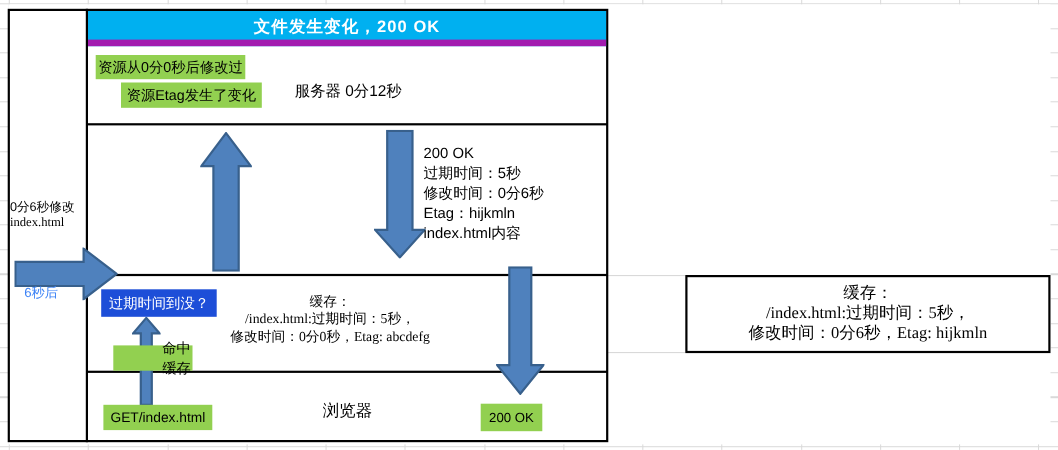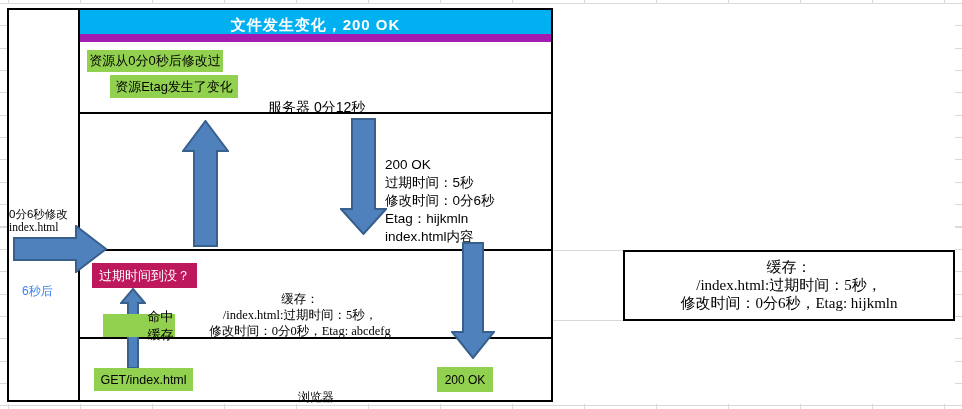--- a/index.html
+++ b/index.html
@@ -10,27 +10,27 @@
         background-image:
           repeating-linear-gradient(to right,#d9d9d9 0 1px,transparent 1px 72px),
           repeating-linear-gradient(to bottom,#d9d9d9 0 1px,transparent 1px 22.35px);
         background-position:8px 0,0 3px;}
   .canvas{position:absolute;left:8px;top:4px;width:947px;height:400px;background:#fff;}
   .gapline{position:absolute;height:1px;background:#d9d9d9;}
   .blk{position:absolute;box-sizing:border-box;}
   .outer{border:2px solid #000;background:transparent;}
   .vline{background:#000;}
   .hline{background:#000;}
-  .hdr{background:#00B0F0;border-bottom:8px solid #a21caf;color:#fff;font-weight:bold;
+  .hdr{background:#00B0F0;border-bottom:6px solid #a21caf;color:#fff;font-weight:bold;
        font-size:15px;text-align:center;line-height:29px;letter-spacing:1px;}
   .badge{background:#92D050;text-align:center;font-size:13px;display:flex;
          align-items:center;justify-content:center;}
-  .redbox{background:#be185d;color:#fff;font-size:13px;text-align:center;
+  .redbox{background:#1d4ed8;color:#fff;font-size:13px;text-align:center;
           display:flex;align-items:center;justify-content:center;}
-  .txt{position:absolute;white-space:nowrap;margin-top:25px;}
+  .txt{position:absolute;white-space:nowrap;}
   .mono{font-family:Liberation Serif, serif;}
   .arrow{position:absolute;}
   .arrow polygon{fill:#4F81BD;stroke:#38608C;stroke-width:2;stroke-linejoin:miter;}
   .ctr{text-align:center;}
   .extbox{border:2px solid #000;background:#fff;text-align:center;}
 </style>
 </head>
 <body>
 
 <div id="stage">
@@ -78,21 +78,21 @@
   </svg>
   <div class="blk redbox" style="left:92px;top:263px;width:105px;height:25px;">过期时间到没？</div>
   <div class="blk badge" style="left:103px;top:314px;width:72px;height:23px;padding-left:43px;">命中缓存</div>
   <div class="txt mono ctr" style="left:160px;top:266px;width:280px;font-size:12.5px;line-height:16px;">
     <div>缓存：</div>
     <div>/index.html:过期时间：5秒，</div>
     <div>修改时间：0分0秒，Etag: abcdefg</div>
   </div>
 
   <div class="blk badge" style="left:94px;top:368px;width:99px;height:23px;font-size:12.5px;">GET/index.html</div>
-  <div class="txt ctr" style="left:266px;top:364px;width:100px;font-size:12px;">浏览器</div>
+  <div class="txt ctr" style="left:266px;top:364px;width:100px;font-size:15px;">浏览器</div>
   <div class="blk badge" style="left:437px;top:367px;width:56px;height:25px;font-size:12px;">200 OK</div>
 
   <div class="txt" style="left:9px;top:183px;font-size:11.5px;line-height:13px;">
     <div>0分6秒修改</div>
     <div class="mono">index.html</div>
   </div>
   <svg class="arrow" style="left:13px;top:225px;" width="94" height="48" viewBox="0 0 94 48">
     <polygon points="1,13 63,13 63,1 93,24 63,47 63,35 1,35"></polygon>
   </svg>
   <div class="txt" style="left:22px;top:258px;font-size:12px;color:#3b82f6;">6秒后</div>

